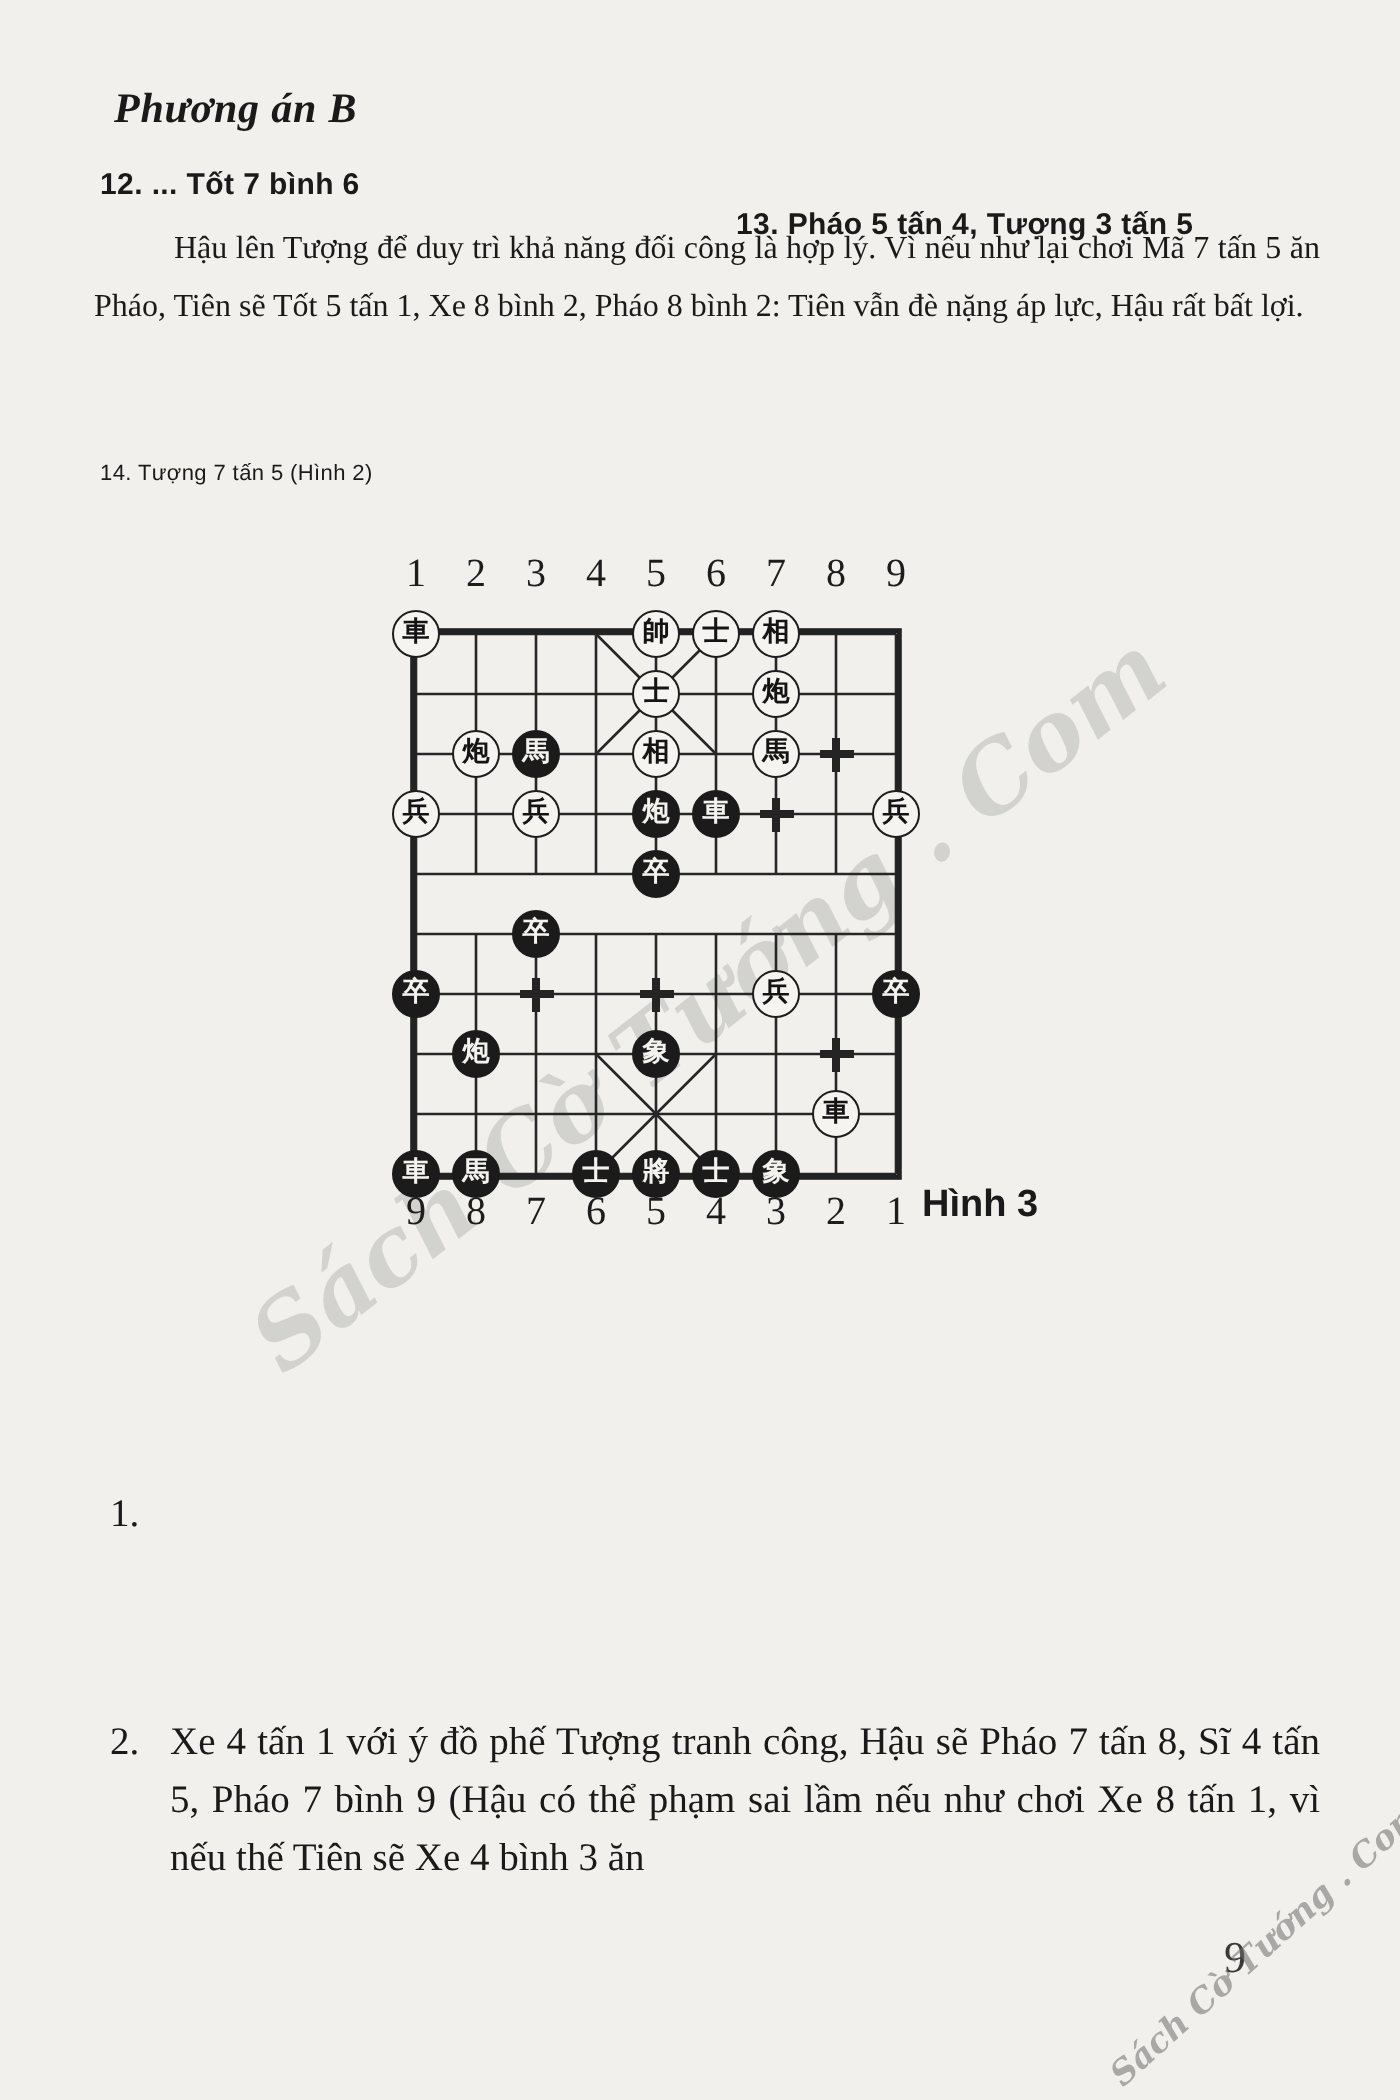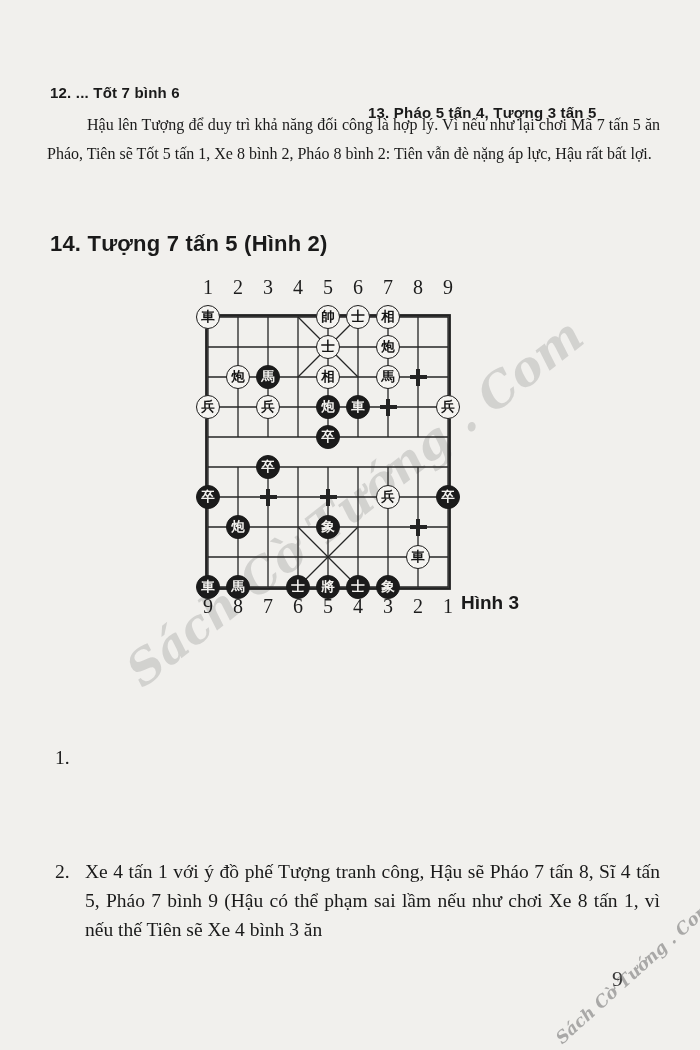--- a/index.html
+++ b/index.html
@@ -25,21 +25,21 @@
   .para{
     position:absolute;left:47px;width:613px;
     font-size:16px;line-height:29px;text-align:justify;
     z-index:4;
   }
   .para1{top:110px;text-indent:40px;}
   .para2{top:647px;text-indent:40px;line-height:29.5px;}
   .move14{
     position:absolute;left:50px;top:231px;
     font-family:"Liberation Sans",sans-serif;
-    font-size:22px;font-weight:700;letter-spacing:.2px;z-index:4;
+    font-size:11px;font-weight:400;letter-spacing:.2px;z-index:4;
   }
   .list-item{
     position:absolute;left:47px;width:613px;
     font-size:19.5px;line-height:29px;text-align:justify;
     padding-left:38px;box-sizing:border-box;z-index:4;
   }
   .list-item .num{position:absolute;left:8px;top:0;}
   .item1{top:743px;}
   .item2{top:857px;}
   .page-number{
@@ -84,20 +84,21 @@
     font-family:"Liberation Sans",sans-serif;font-size:19px;font-weight:700;z-index:4;
   }
 </style>
 </head>
 <body>
 
 <div class="page">
 
   <div class="wm wm-center">Sách Cờ Tướng . Com</div>
 
+  <div class="heading">Phương án B</div>
 
   <div class="moveline left">12. ... Tốt 7 bình 6</div>
   <div class="moveline right">13. Pháo 5 tấn 4, Tượng 3 tấn 5</div>
 
   <div class="para para1">Hậu lên Tượng để duy trì khả năng đối công là hợp lý. Vì nếu như lại chơi Mã 7 tấn 5 ăn Pháo, Tiên sẽ Tốt 5 tấn 1, Xe 8 bình 2, Pháo 8 bình 2: Tiên vẫn đè nặng áp lực, Hậu rất bất lợi.</div>
 
   <div class="move14">14. Tượng 7 tấn 5 (Hình 2)</div>
 
   <svg class="board-grid" width="256" height="286" viewBox="0 0 256 286">
     <g stroke="#262626" stroke-width="1.3" fill="none">

